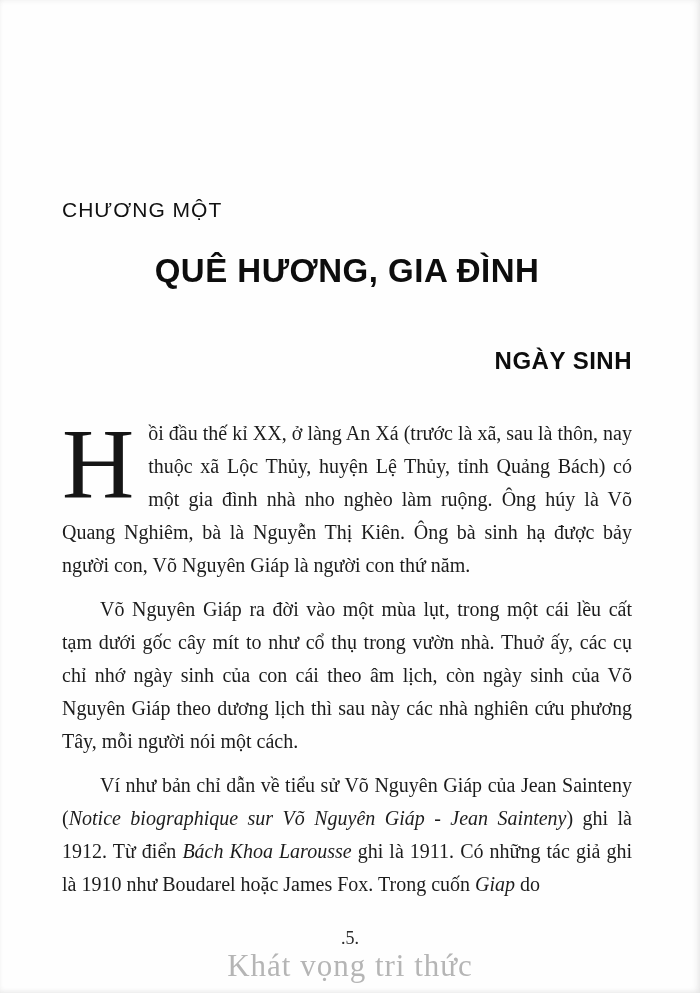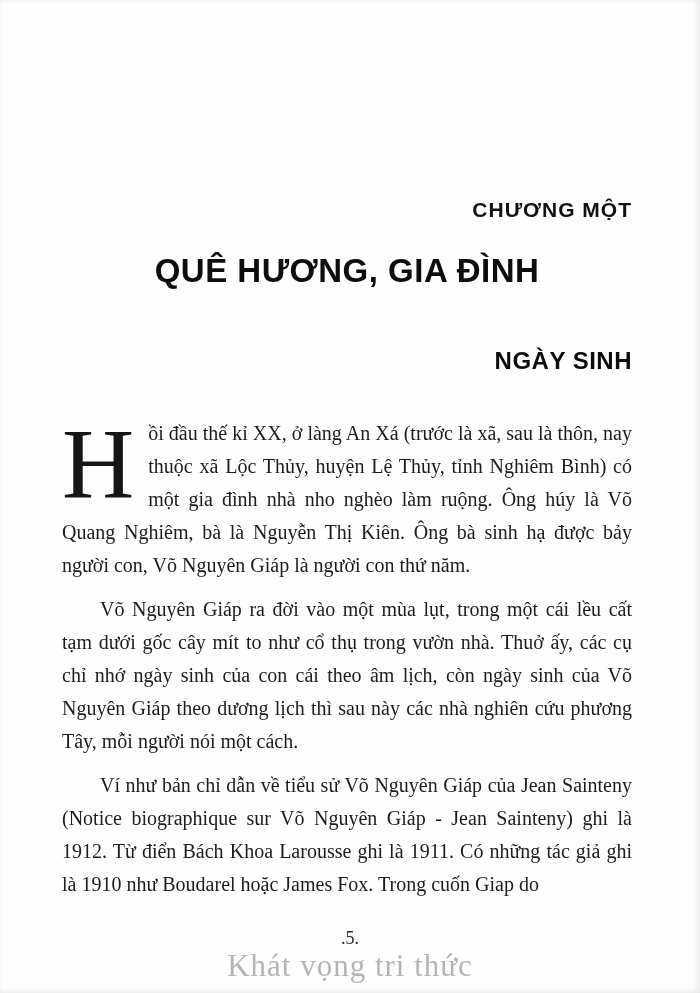--- a/index.html
+++ b/index.html
@@ -18,23 +18,23 @@
     box-shadow: inset -3px 0 6px rgba(0,0,0,0.07), inset 0 -2px 5px rgba(0,0,0,0.04);
   }
   .content {
     position: absolute;
     top: 0;
     left: 62px;
     width: 570px;
   }
   .chapter-label {
     margin-top: 198px;
-    text-align: right;
+    text-align: left;
     font-family: "Liberation Sans", sans-serif;
-    font-weight: bold;
+    font-weight: normal;
     font-size: 21px;
     letter-spacing: 1px;
     color: #111;
   }
   .title {
     margin: 26px 0 0 0;
     text-align: center;
     font-family: "Liberation Sans", sans-serif;
     font-weight: bold;
     font-size: 33px;
@@ -65,21 +65,21 @@
     text-indent: 38px;
   }
   .dropcap {
     float: left;
     font-size: 100px;
     line-height: 82px;
     padding: 6px 14px 0 0;
     font-family: "Liberation Serif", serif;
     color: #151515;
   }
-  .italic { }
+  .italic { font-style: italic; }
   .watermark {
     position: absolute;
     left: 0;
     width: 700px;
     top: 862px;
     text-align: center;
     font-family: "Liberation Serif", serif;
     font-size: 86px;
     letter-spacing: 2px;
     color: rgba(140, 140, 140, 0.38);
@@ -118,21 +118,21 @@
     <h1 class="title">
       <span class="title-line">QUÊ HƯƠNG, GIA ĐÌNH</span>
     </h1>
 
     <h2 class="section-heading">NGÀY SINH</h2>
 
     <div class="body-text">
 
       <p class="para">
         <span class="dropcap">H</span>
-        <span><span>ồi đầu thế kỉ XX, ở làng An Xá (trước là xã, sau là thôn, nay thuộc xã Lộc Thủy, huyện Lệ Thủy, tỉnh Nghiêm Bình) có một gia đình nhà nho nghèo làm ruộng. Ông húy là Võ Quang Nghiêm, bà là Nguyễn Thị Kiên. Ông bà sinh hạ được bảy người con, Võ Nguyên Giáp là người con thứ năm.</span></span>
+        <span><span>ồi đầu thế kỉ XX, ở làng An Xá (trước là xã, sau là thôn, nay thuộc xã Lộc Thủy, huyện Lệ Thủy, tỉnh Quảng Bách) có một gia đình nhà nho nghèo làm ruộng. Ông húy là Võ Quang Nghiêm, bà là Nguyễn Thị Kiên. Ông bà sinh hạ được bảy người con, Võ Nguyên Giáp là người con thứ năm.</span></span>
       </p>
 
       <p class="para indent"><span>Võ Nguyên Giáp ra đời vào một mùa lụt, trong một cái lều cất tạm dưới gốc cây mít to như cổ thụ trong vườn nhà. Thuở ấy, các cụ chỉ nhớ ngày sinh của con cái theo âm lịch, còn ngày sinh của Võ Nguyên Giáp theo dương lịch thì sau này các nhà nghiên cứu phương Tây, mỗi người nói một cách.</span></p>
 
       <p class="para indent"><span>Ví như bản chỉ dẫn về tiểu sử Võ Nguyên Giáp của Jean Sainteny (</span><span class="italic">Notice biographique sur Võ Nguyên Giáp - Jean Sainteny</span><span>) ghi là 1912. Từ điển </span><span class="italic">Bách Khoa Larousse</span><span> ghi là 1911. Có những tác giả ghi là 1910 như Boudarel hoặc James Fox. Trong cuốn </span><span class="italic">Giap</span><span> do</span></p>
 
     </div>
   </div>
 
 

